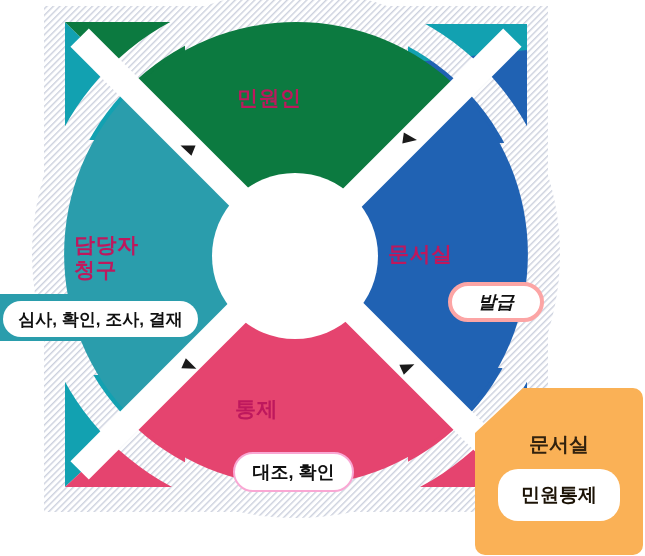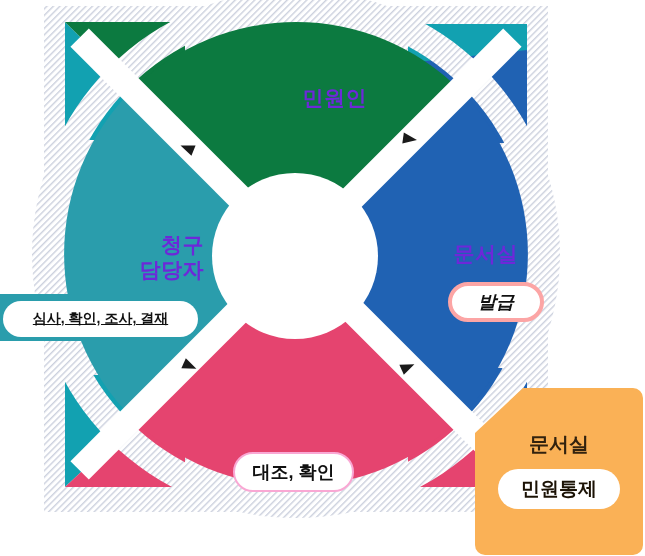--- a/index.html
+++ b/index.html
@@ -7,40 +7,40 @@
     position:relative;
     width:645px;height:556px;
     overflow:hidden;
     background:#ffffff;
     font-family:"Liberation Sans", sans-serif;
   }
   .stage svg{position:absolute;left:0;top:0;}
   .qlabel{
     position:absolute;
     width:130px;
-    text-align:right;
-    color:#6d28d9;
+    text-align:left;
+    color:#be185d;
     font-weight:800;
     font-size:21px;
     line-height:25px;
     letter-spacing:0.5px;
   }
   .qlabel span{display:block;}
   .pill{
     position:absolute;
     background:#ffffff;
     border-radius:22px;
     display:flex;
     align-items:center;
     justify-content:center;
     font-weight:700;
     color:#101010;
     white-space:nowrap;
   }
-  .pill-left{left:3px;top:301px;width:195px;height:36px;font-size:14px;text-decoration:underline;}
+  .pill-left{left:3px;top:301px;width:195px;height:36px;font-size:17px;}
   .pill-right{left:448px;top:282px;width:96px;height:40px;font-size:18px;border:4px solid #fca5a5;box-sizing:border-box;font-style:italic;}
   .pill-bottom{left:233px;top:452px;width:121px;height:40px;font-size:18px;border:2px solid #f9a8d4;box-sizing:border-box;}
   .callout{
     position:absolute;
     left:475px;top:388px;
     width:168px;height:167px;
     background:#fab156;
     border-radius:10px;
     clip-path:polygon(48px 0, 100% 0, 100% 100%, 0 100%, 0 45px);
   }
@@ -49,21 +49,21 @@
     text-align:center;
     font-size:20px;
     line-height:24px;
     font-weight:800;
     color:#32220e;
   }
   .callout-title span{display:block;}
   .callout-pill{
     position:static;
     margin:13px auto 12px;
-    width:122px;height:40px;
+    width:122px;height:52px;
     border-radius:20px;
     font-size:19px;
     font-weight:800;
     color:#1b1205;
   }
 </style>
 </head>
 <body>
 
 <div class="stage">
@@ -111,23 +111,24 @@
     <circle cx="295" cy="256" r="83" fill="#ffffff"></circle>
 
     <polygon points="-7,-5.5 7,0 -7,5.5" fill="#1a1a1a" transform="translate(187 148) rotate(202)"></polygon>
     <polygon points="-7,-5.5 7,0 -7,5.5" fill="#1a1a1a" transform="translate(410 139) rotate(8)"></polygon>
     <polygon points="-7,-5.5 7,0 -7,5.5" fill="#1a1a1a" transform="translate(190 366) rotate(24)"></polygon>
     <polygon points="-7,-5.5 7,0 -7,5.5" fill="#1a1a1a" transform="translate(408 367) rotate(-24)"></polygon>
   </svg>
 
   <div class="qlabel" style="left:237px;top:85px;">민원인</div>
   <div class="qlabel" style="left:388px;top:241px;">문서실</div>
+  <div class="qlabel" style="left:235px;top:396px;">통제</div>
   <div class="qlabel" style="left:74px;top:232px;">
+    <span>담당자</span>
     <span>청구</span>
-    <span>담당자</span>
   </div>
 
   <div class="pill pill-left">심사, 확인, 조사, 결재</div>
   <div class="pill pill-right">발급</div>
   <div class="pill pill-bottom">대조, 확인</div>
 
   <div class="callout">
     <div class="callout-title">
       <span>문서실</span>
     </div>

